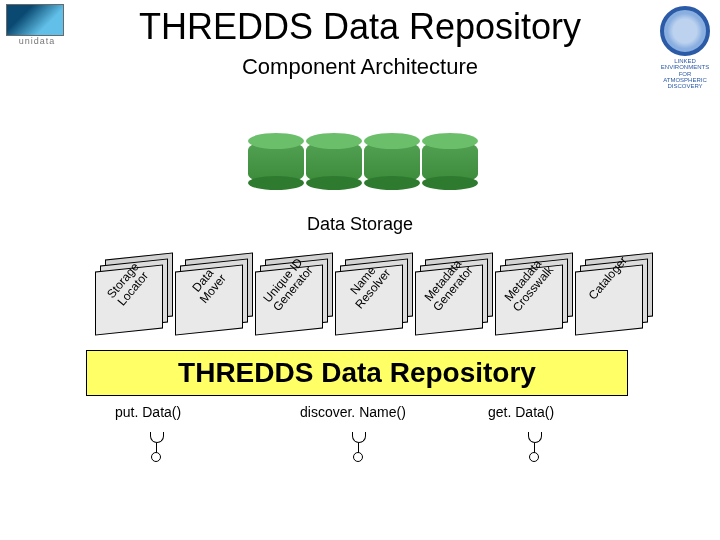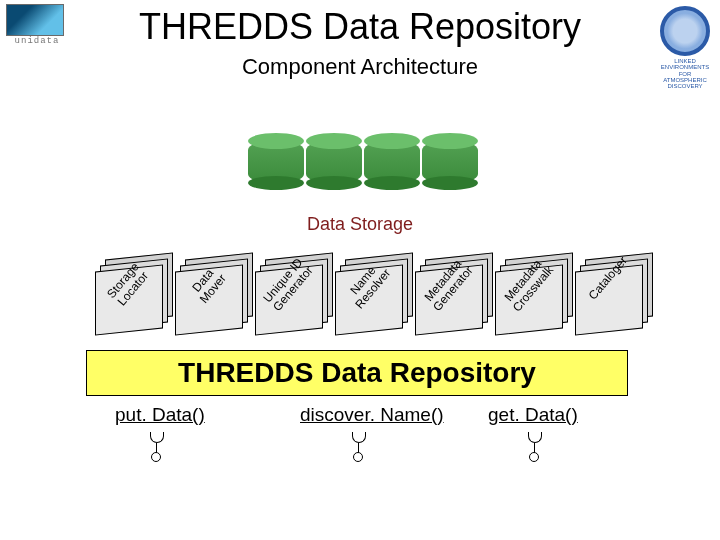--- a/index.html
+++ b/index.html
@@ -15,21 +15,21 @@
 
   
   .logo-left, .logo-right { position: absolute; top: 4px; }
   .logo-left { left: 6px; width: 62px; height: 50px; }
   .logo-right { right: 8px; top: 6px; width: 54px; }
   .unidata-img {
     width: 56px; height: 30px;
     background: linear-gradient(135deg,#0a4a72 30%,#62c0e8 70%);
     border: 1px solid #6a6a6a;
   }
-  .unidata-text { font-size: 9px; color:#777; letter-spacing:1px; text-align:center;font-family:Liberation Mono, monospace; }
+  .unidata-text { font-size: 9px; color:#777; letter-spacing:1px; text-align:center; }
   .ring {
     width: 42px; height: 42px; border-radius: 50%;
     border: 4px solid #2b5aa7;
     background: radial-gradient(circle at 50% 50%, #bcd2ef 40%, #89aee0 60%);
     margin: 0 auto;
   }
   .ring-text { font-size:6px; color:#2b5aa7; text-align:center; line-height:1.05; margin-top:2px; }
 
   .title { position:absolute; top:6px; left:0; width:720px; text-align:center;
            font-size:36px; font-weight:400; color:#000; }
@@ -45,21 +45,21 @@
   }
   .cyl::before {
     content:""; position:absolute; left:0; top:-7px; width:56px; height:16px;
     background:#6bbf6b; border-radius:50%;
   }
   .cyl::after {
     content:""; position:absolute; left:0; bottom:-6px; width:56px; height:14px;
     background:#2e7a2e; border-radius:50%;
   }
   .ds-label { position:absolute; left:0; top:214px; width:720px; text-align:center;
-              font-size:18px; color:#7f1d1d; }
+              font-size:18px; color:#000000; }
 
   
   .mods { position:absolute; left:95px; top:256px; width:560px; height:90px; }
   .mod {
     position:absolute; top:0; width:74px; height:76px;
   }
   .mod .back {
     position:absolute; left:10px; top:0; width:66px; height:62px;
     background:#d2d2d2; border:1px solid #000;
     transform: skewY(-6deg);
@@ -83,21 +83,21 @@
   }
 
   
   .repo {
     position:absolute; left:86px; top:350px; width:540px; height:44px;
     background:#ffff66; border:1px solid #000;
     text-align:center; font-size:28px; font-weight:bold; line-height:44px;
   }
 
   
-  .mlabel { position:absolute; top:404px; font-size:19px; color:#000;text-decoration:underline; }
+  .mlabel { position:absolute; top:404px; font-size:14px; color:#000; }
 
   
   .port {
     position:absolute; top:432px; width:12px; height:26px;
   }
   .port .socket {
     width:12px; height:10px; border:1px solid #000; border-top:none;
     border-radius: 0 0 8px 8px;
   }
   .port .stem {

